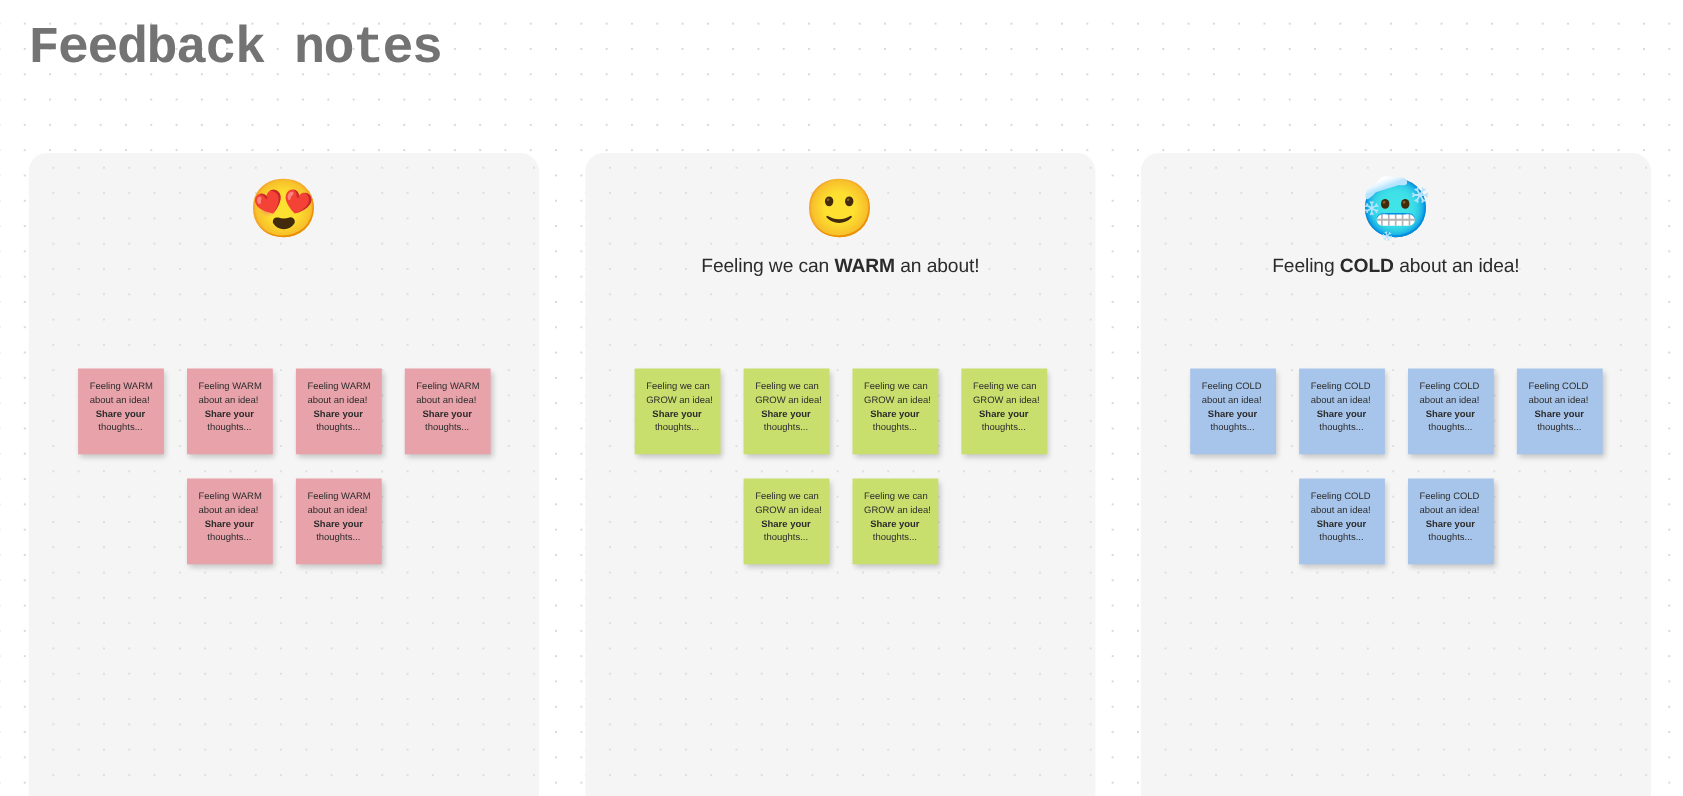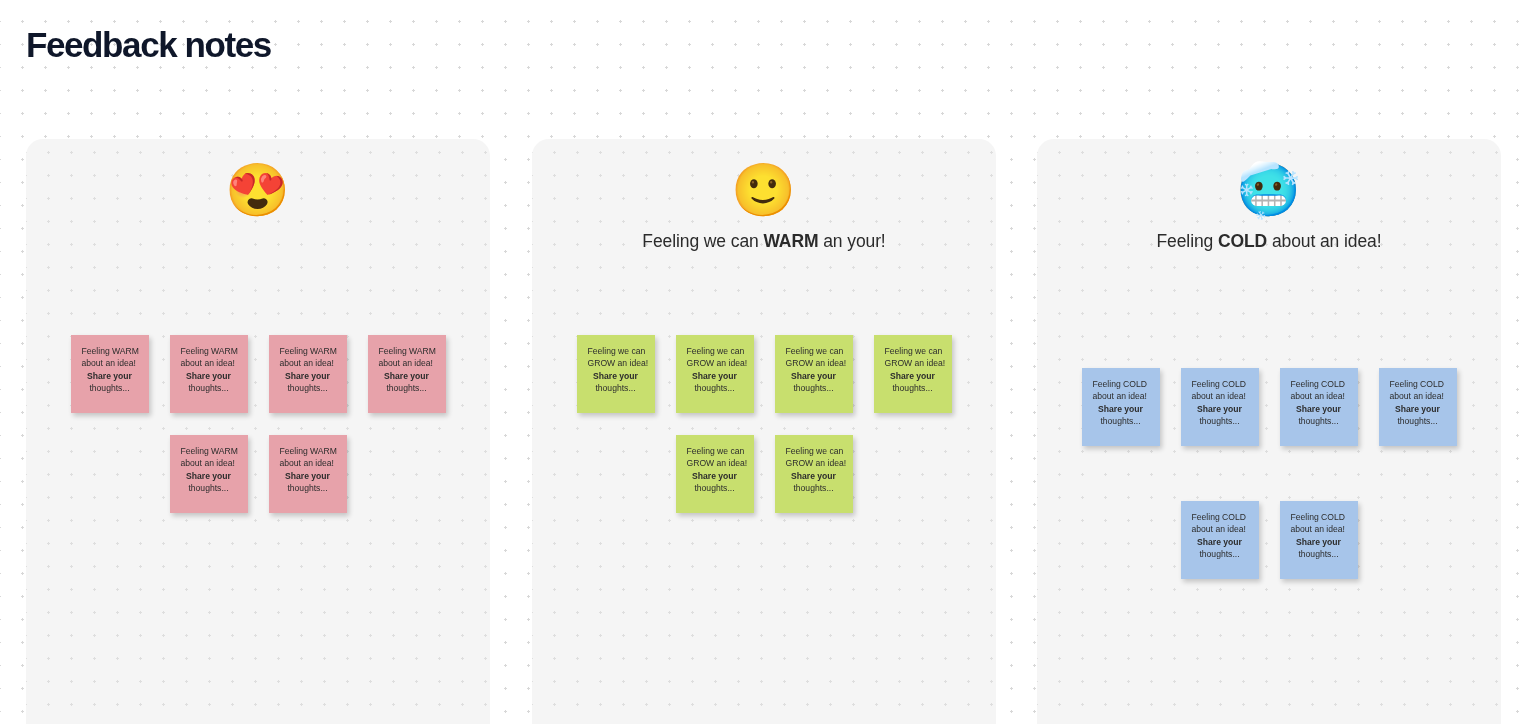--- a/index.html
+++ b/index.html
@@ -15,26 +15,27 @@
     background-size: 23px 23px;
     background-position: 11px 10px;
     font-family: "Liberation Sans", sans-serif;
     position: relative;
   }
 
   .page-title {
     position: absolute;
     left: 26px;
     top: 14px;
-    font-size: 35px;
+    font-size: 47px;
     line-height: 62px;
     font-weight: bold;
     letter-spacing: -1.4px;
-    color: #0f172a;
+    color: #737373;
     white-space: nowrap;
+    font-family: Liberation Mono, monospace;
   }
 
   .board {
     position: absolute;
     left: 0;
     top: 139px;
     width: 1530px;
     height: 585px;
   }
 
@@ -100,21 +101,21 @@
     padding: 10px 5px 0 5px;
     font-size: 8.6px;
     line-height: 12.4px;
     color: #2c2c2c;
     text-align: center;
     box-shadow: 2px 3px 5px rgba(0,0,0,0.20);
     overflow: hidden;
   }
   .note-warm { background: #e7a2aa; }
   .note-grow { background: #c8df6e; }
-  .note-cold { background: #a7c5ea; margin-top: 33px; }
+  .note-cold { background: #a7c5ea; }
 
   .note .l1 { display: block; text-align: left; padding-left: 6px; }
   .note .l2 { display: block; text-align: left; padding-left: 6px; }
   .note .l3 { display: block; font-weight: bold; }
   .note .l4 { display: block; }
 </style>
 </head>
 <body>
 
 <div class="page-title">Feedback notes</div>
@@ -161,21 +162,21 @@
           <span class="l2">about an idea!</span>
           <span class="l3">Share your</span>
           <span class="l4">thoughts...</span>
         </div>
     </div>
   </div>
 
   <div class="panel panel-2">
     <div class="panel-head">
       <span class="emoji">🙂</span>
-      <span class="panel-title"><span>Feeling we can </span><b>WARM</b><span> an your!</span></span>
+      <span class="panel-title"><span>Feeling we can </span><b>WARM</b><span> an about!</span></span>
     </div>
     <div class="notes-grid">
       <div class="note note-grow">
           <span class="l1">Feeling we can</span>
           <span class="l2">GROW an idea!</span>
           <span class="l3">Share your</span>
           <span class="l4">thoughts...</span>
         </div>
       <div class="note note-grow">
           <span class="l1">Feeling we can</span>

